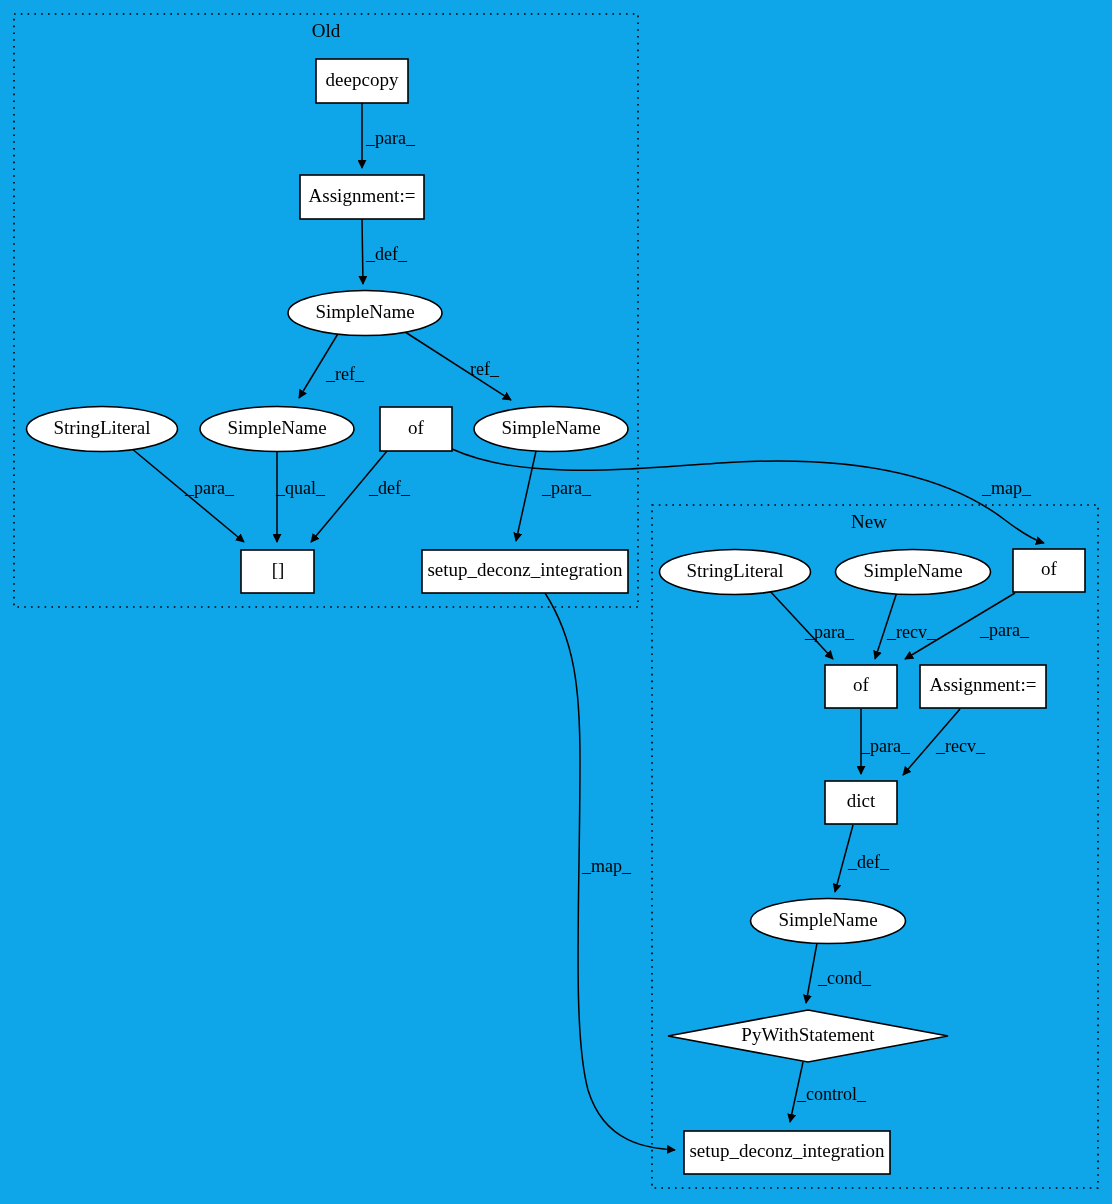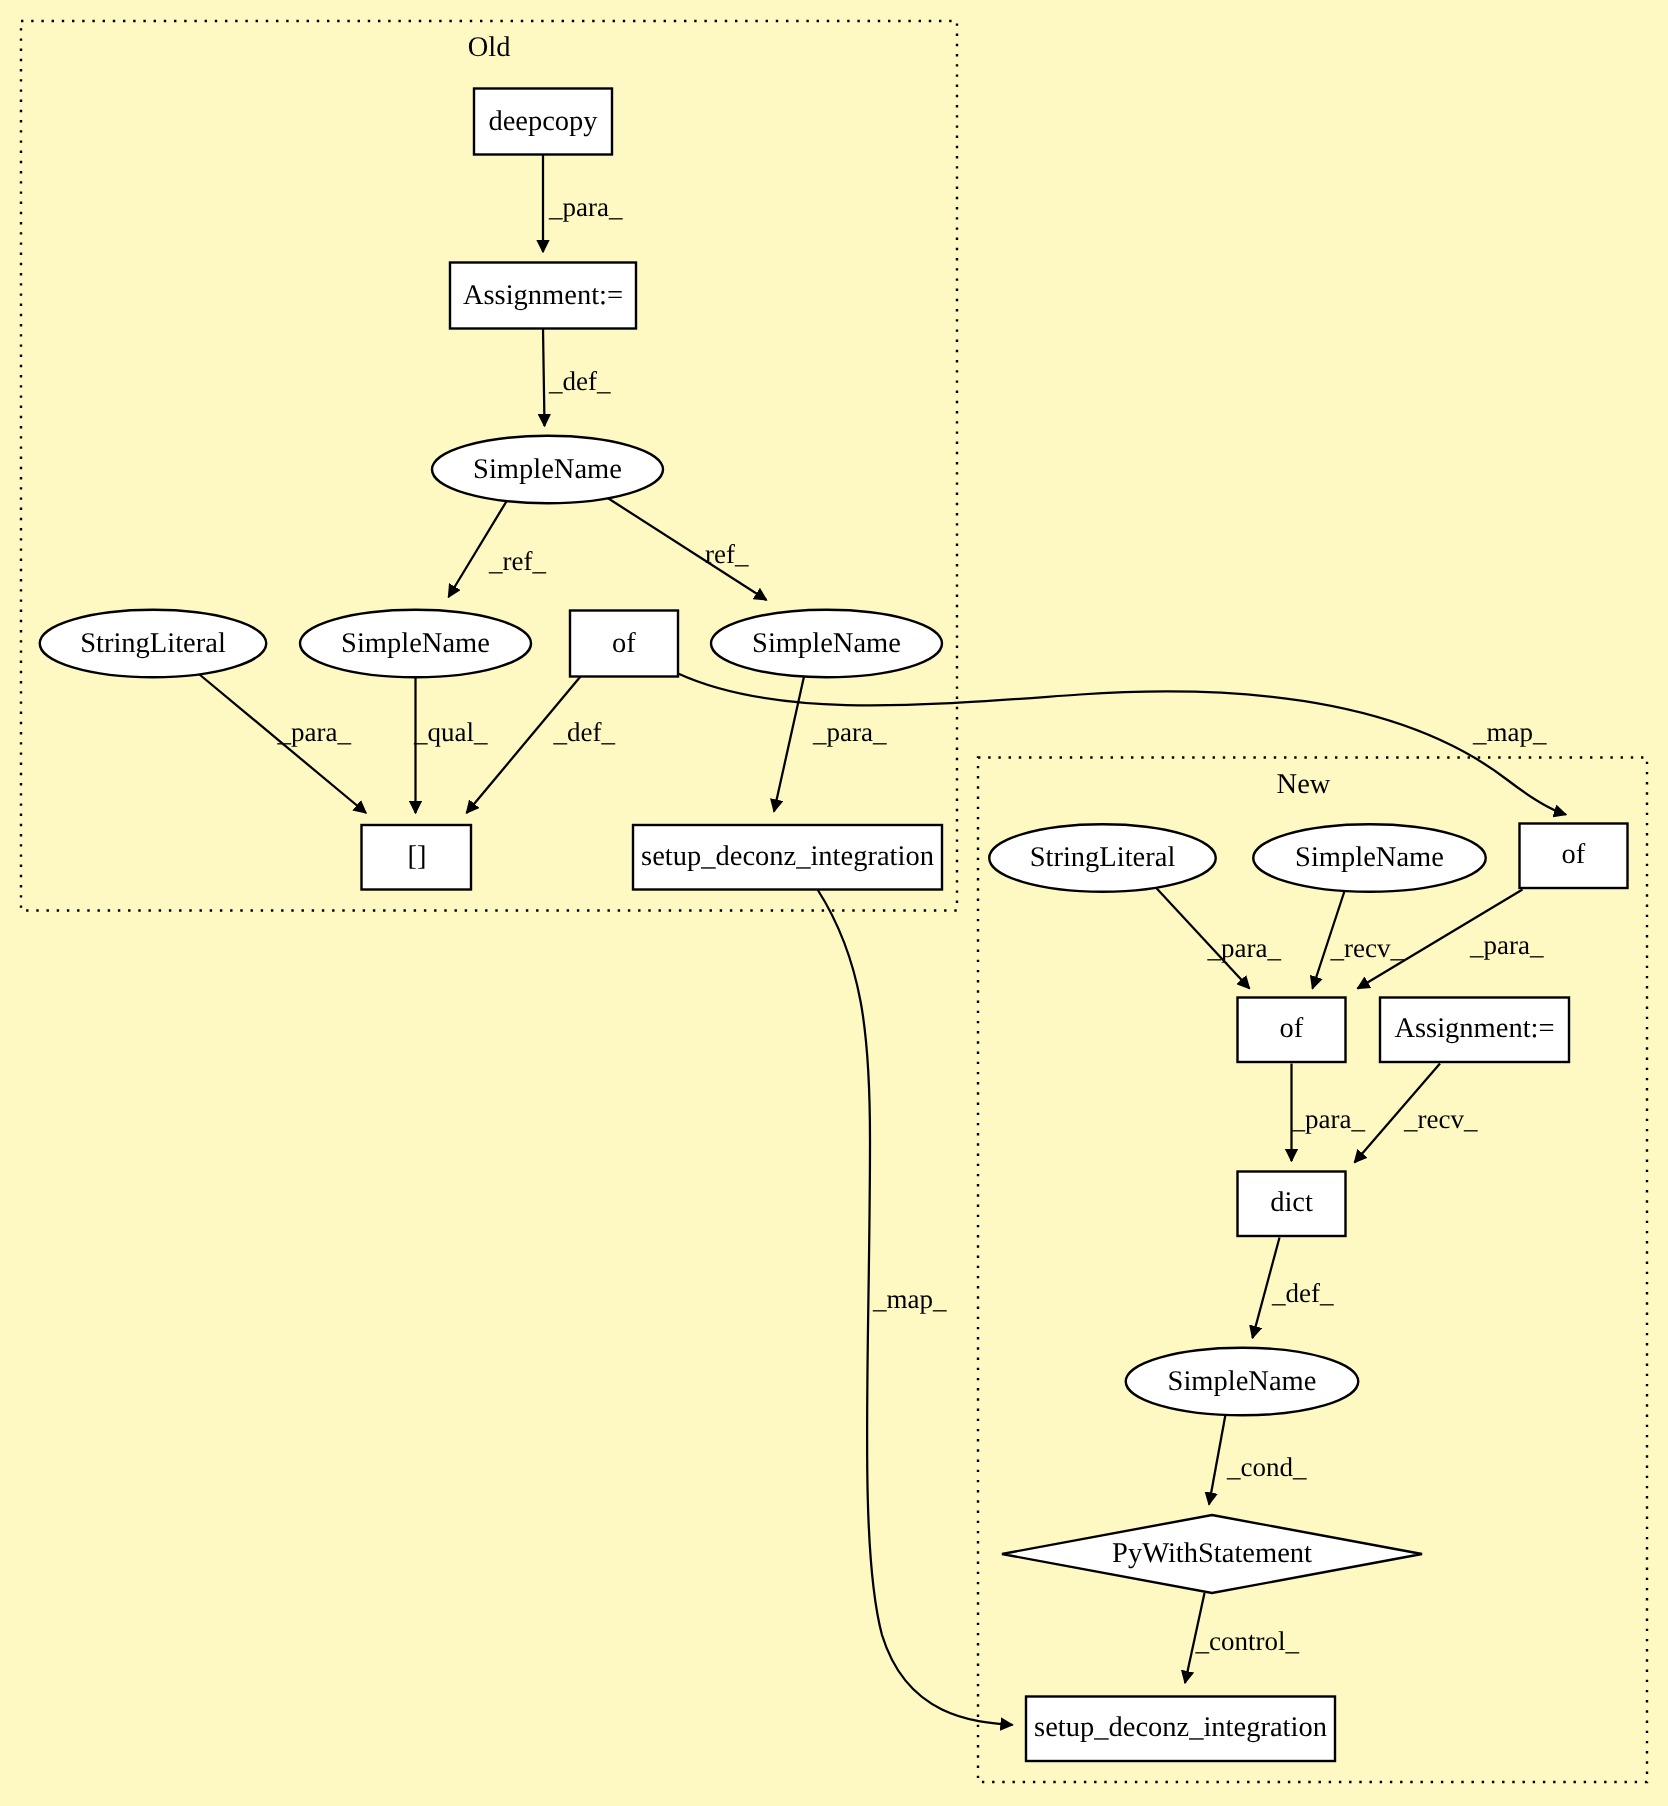--- a/index.html
+++ b/index.html
@@ -4,21 +4,21 @@
 <style>
   html, body {
     margin: 0;
     padding: 0;
     background: #ffffff;
   }
   #canvas {
     position: relative;
     width: 1112px;
     height: 1204px;
-    background: #fef9c3;
+    background: #0ea5e9;
     font-family: "Liberation Serif", "DejaVu Serif", serif;
   }
   svg#graph {
     position: absolute;
     top: 0;
     left: 0;
     width: 1112px;
     height: 1204px;
   }
   .node-shape {

